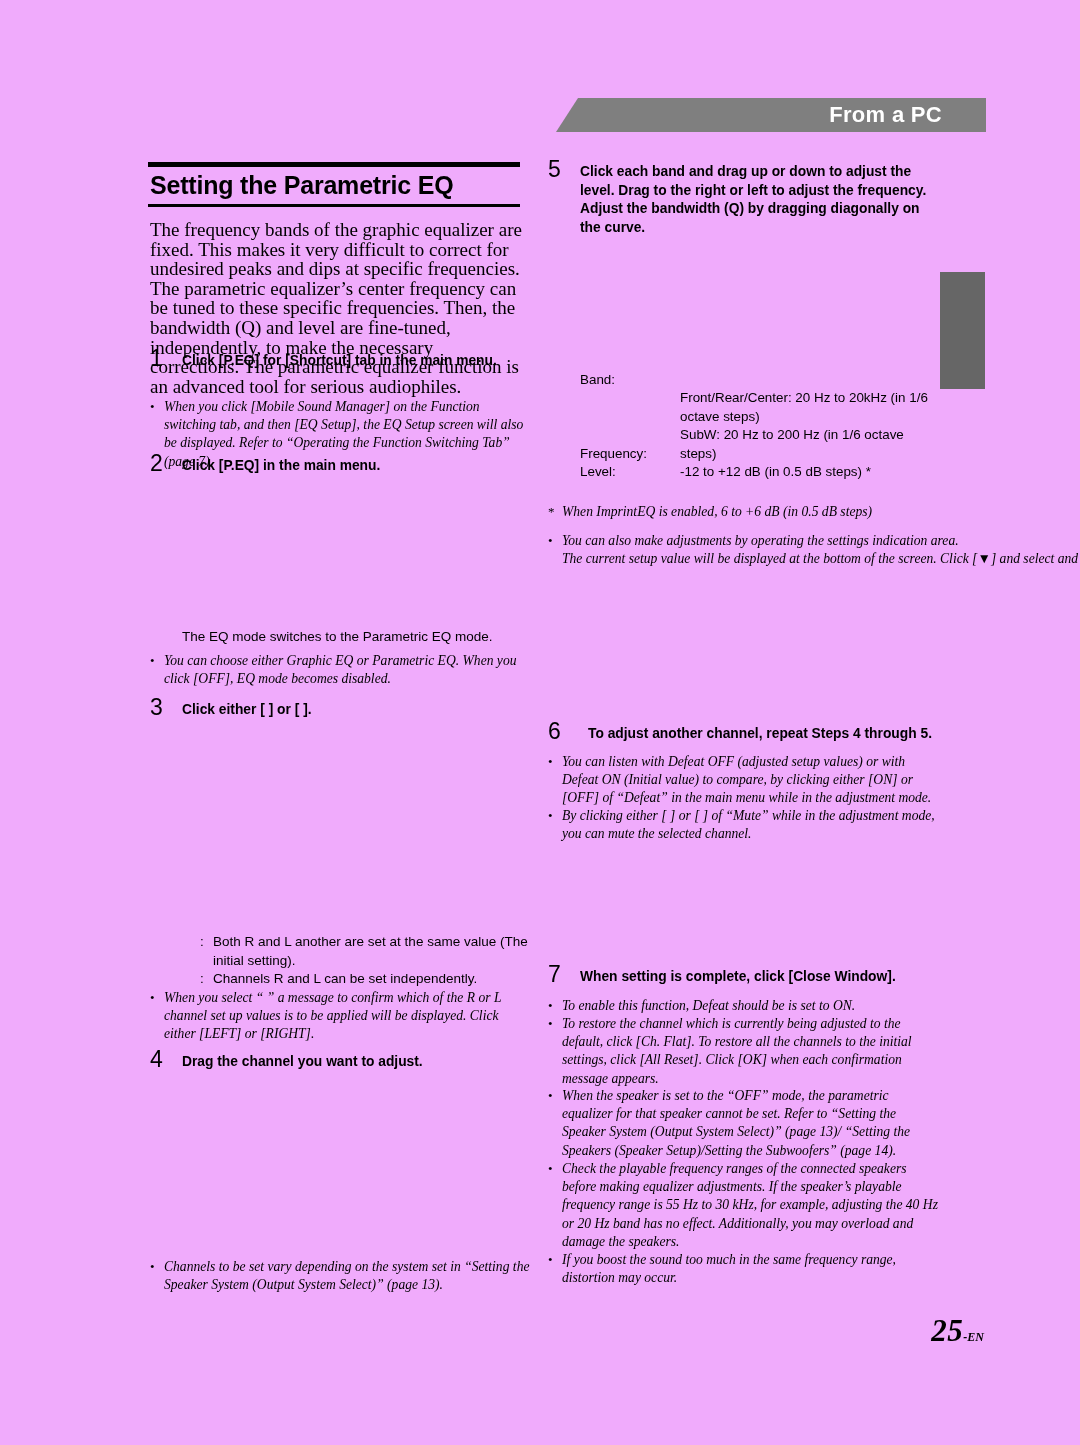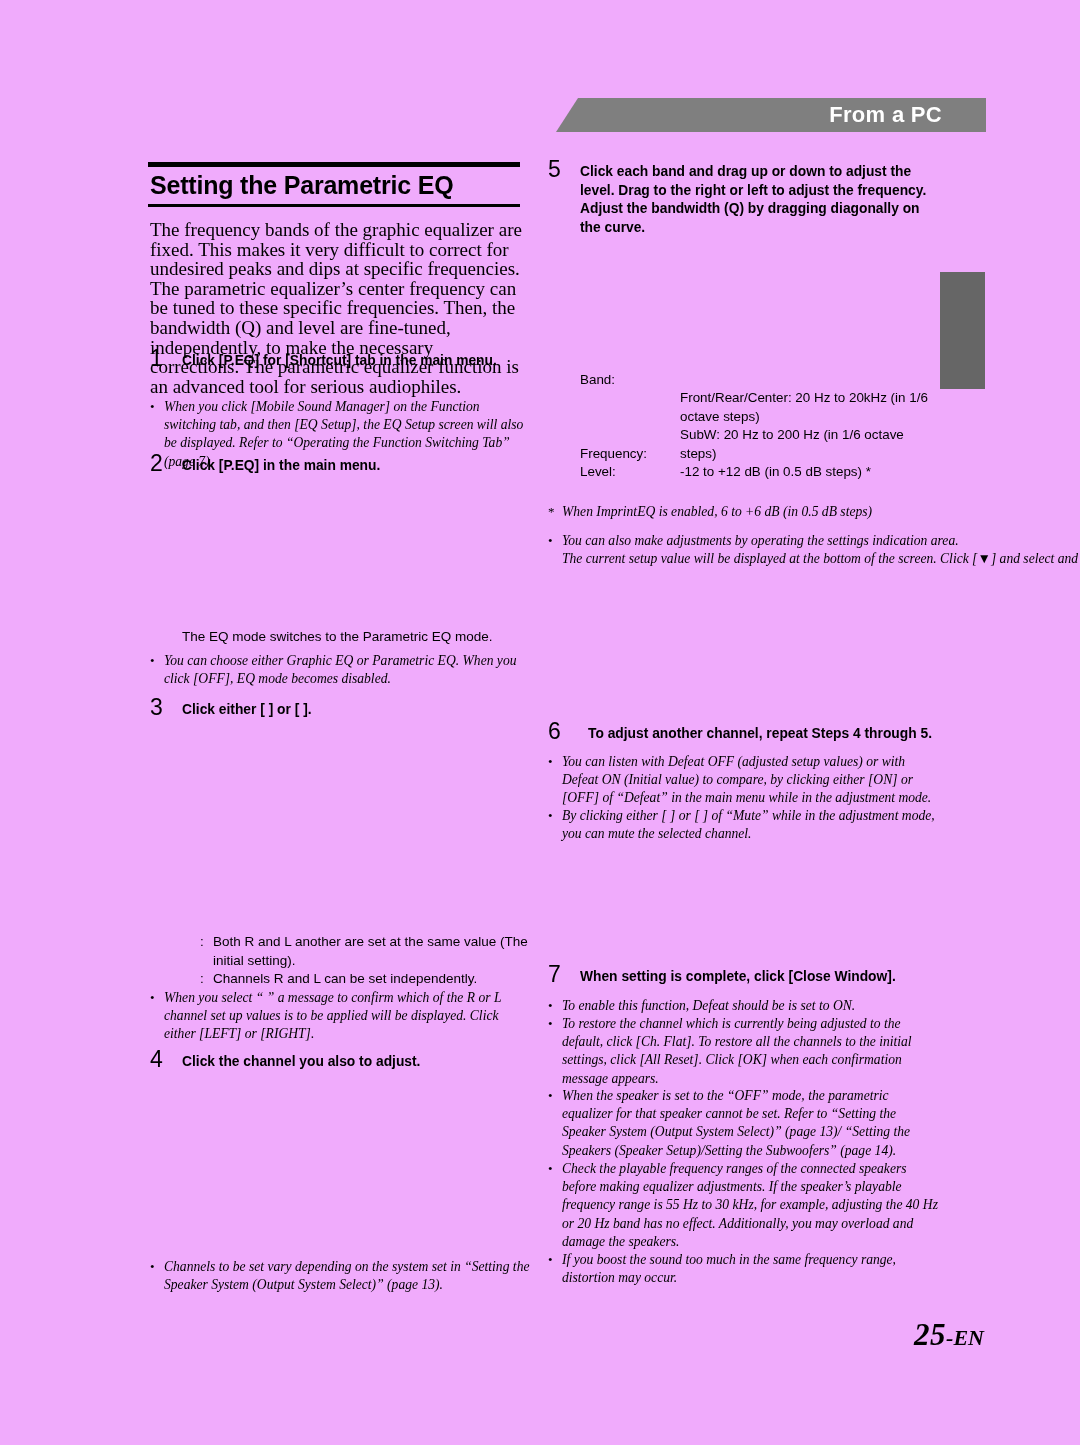--- a/index.html
+++ b/index.html
@@ -181,21 +181,21 @@
     bottom: 92px;
     font-family: "Liberation Serif", serif;
     font-style: italic;
     font-weight: bold;
     font-size: 31px;
     line-height: 31px;
     letter-spacing: 0.5px;
     white-space: nowrap;
   }
   .folio .en {
-    font-size: 22px;
+    font-size: 12px;
     letter-spacing: 0;
   }
 
   
   .kbd { font-style: italic; white-space: nowrap; }
   .arrow { font-style: normal; }
 </style>
 </head>
 <body>
 
@@ -266,21 +266,21 @@
   <div class="note" style="left:150px; top:989px;">
     <div class="bullet-row">
       <span class="bullet-mark">•</span>
       <span class="bullet-text">When you select “        ” a message to confirm which of the R or L channel set up values is to be applied will be displayed. Click either [LEFT] or [RIGHT].</span>
     </div>
   </div>
 
   <div class="step" style="left:150px; top:1053px;">
     <span class="num">4</span>
     <div class="step-body">
-      <div class="step-head">Click the channel you also to adjust.</div>
+      <div class="step-head">Drag the channel you want to adjust.</div>
     </div>
   </div>
 
   <div class="note" style="left:150px; top:1258px;">
     <div class="bullet-row">
       <span class="bullet-mark">•</span>
       <span class="bullet-text">Channels to be set vary depending on the system set in “Setting the Speaker System (Output System Select)” (page 13).</span>
     </div>
   </div>
 

